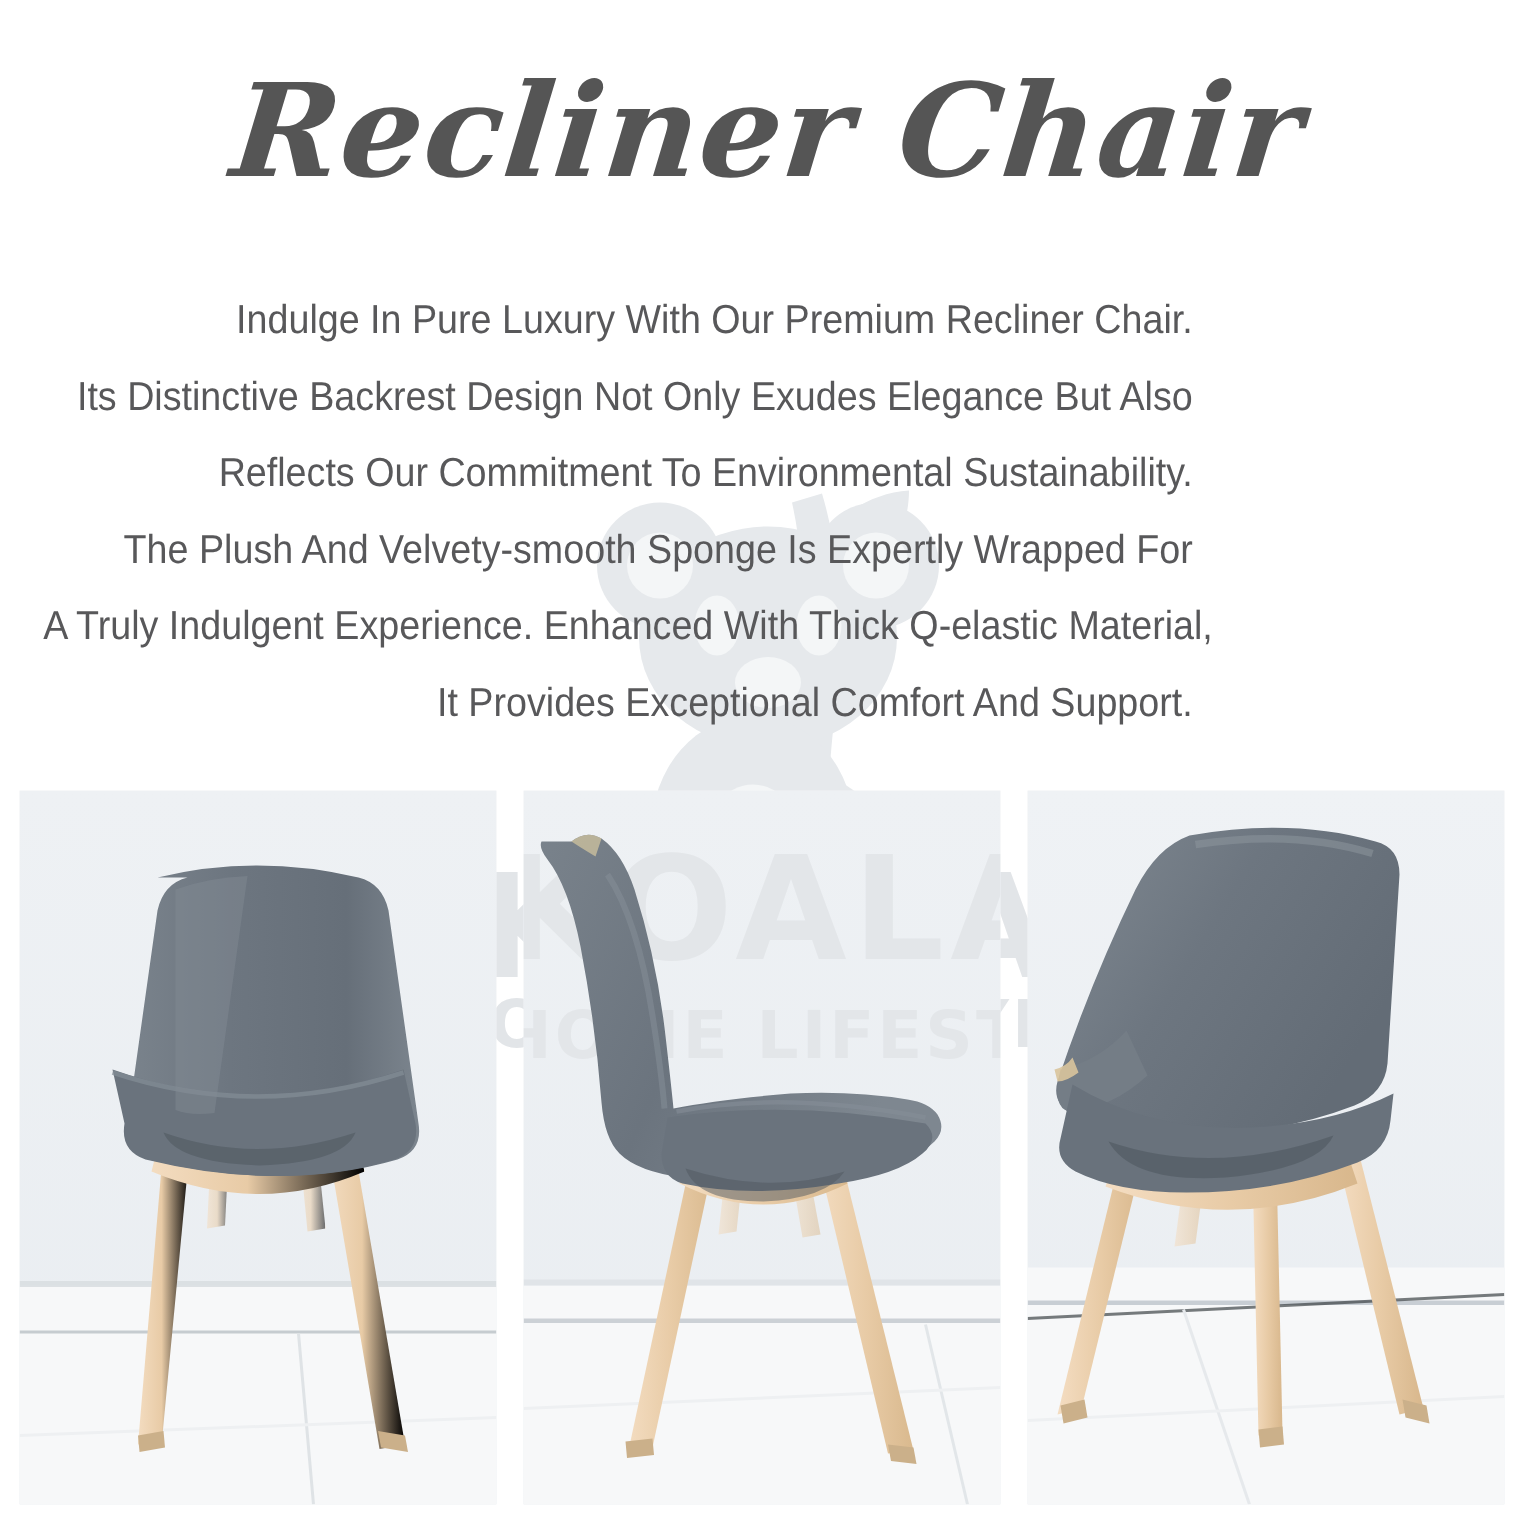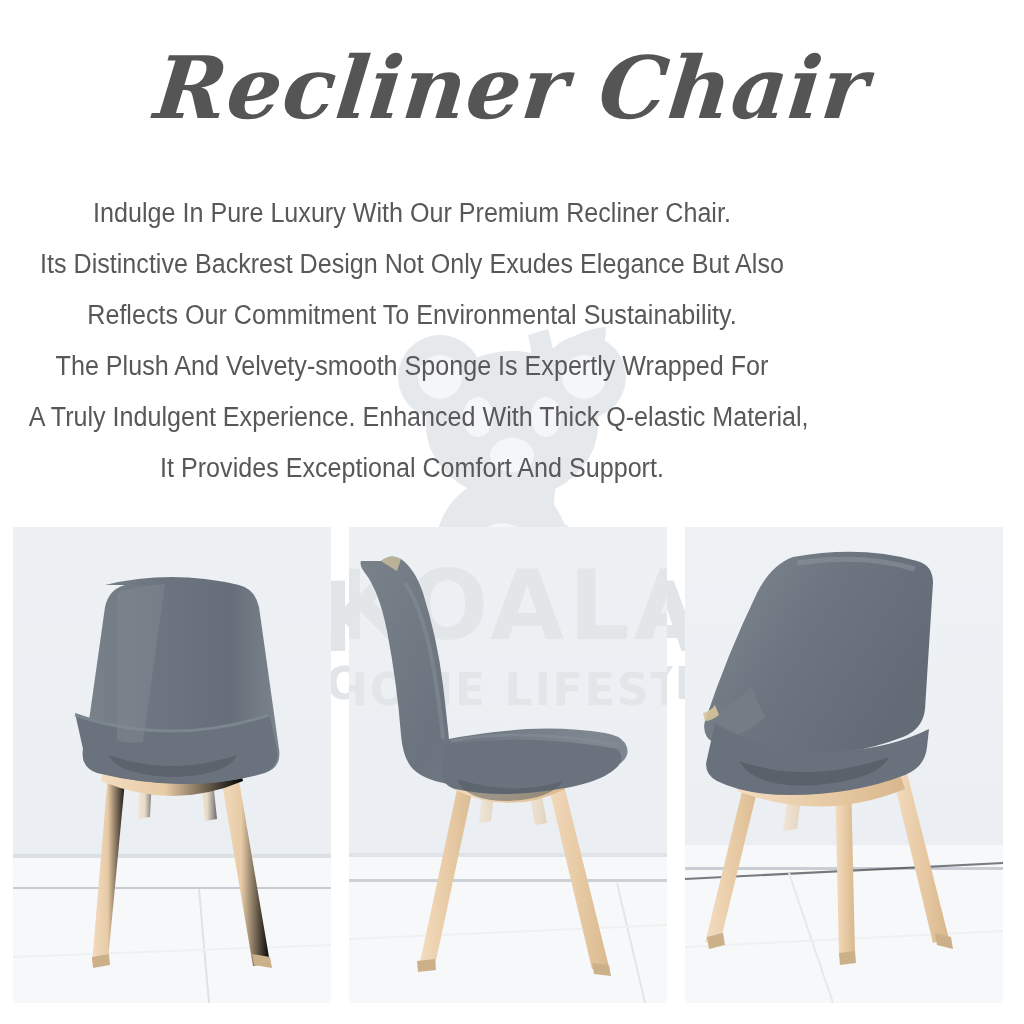--- a/index.html
+++ b/index.html
@@ -72,21 +72,21 @@
     color: #555555;
     letter-spacing: 0.01em;
     transform: skewX(-6deg);
   }
 
   
   .body-copy {
     position: absolute;
     left: 0; top: 188px;
     width: 824px;
-    text-align: center;
+    text-align: right;
     z-index: 3;
   }
   .body-copy .line {
     display: block;
     font-family: "Liberation Sans", sans-serif;
     font-size: 27px;
     line-height: 51px;
     color: #58585a;
     white-space: nowrap;
     transform: scaleX(0.93);

